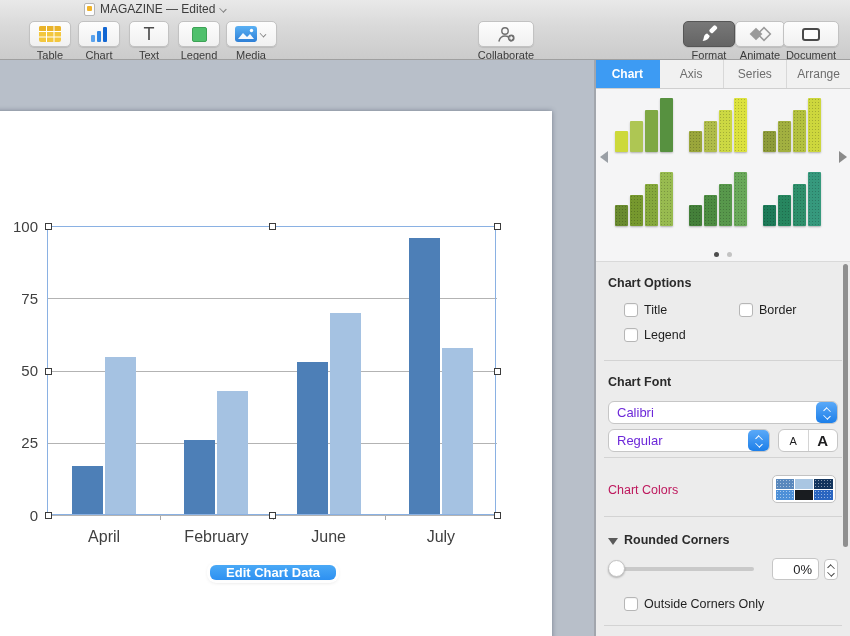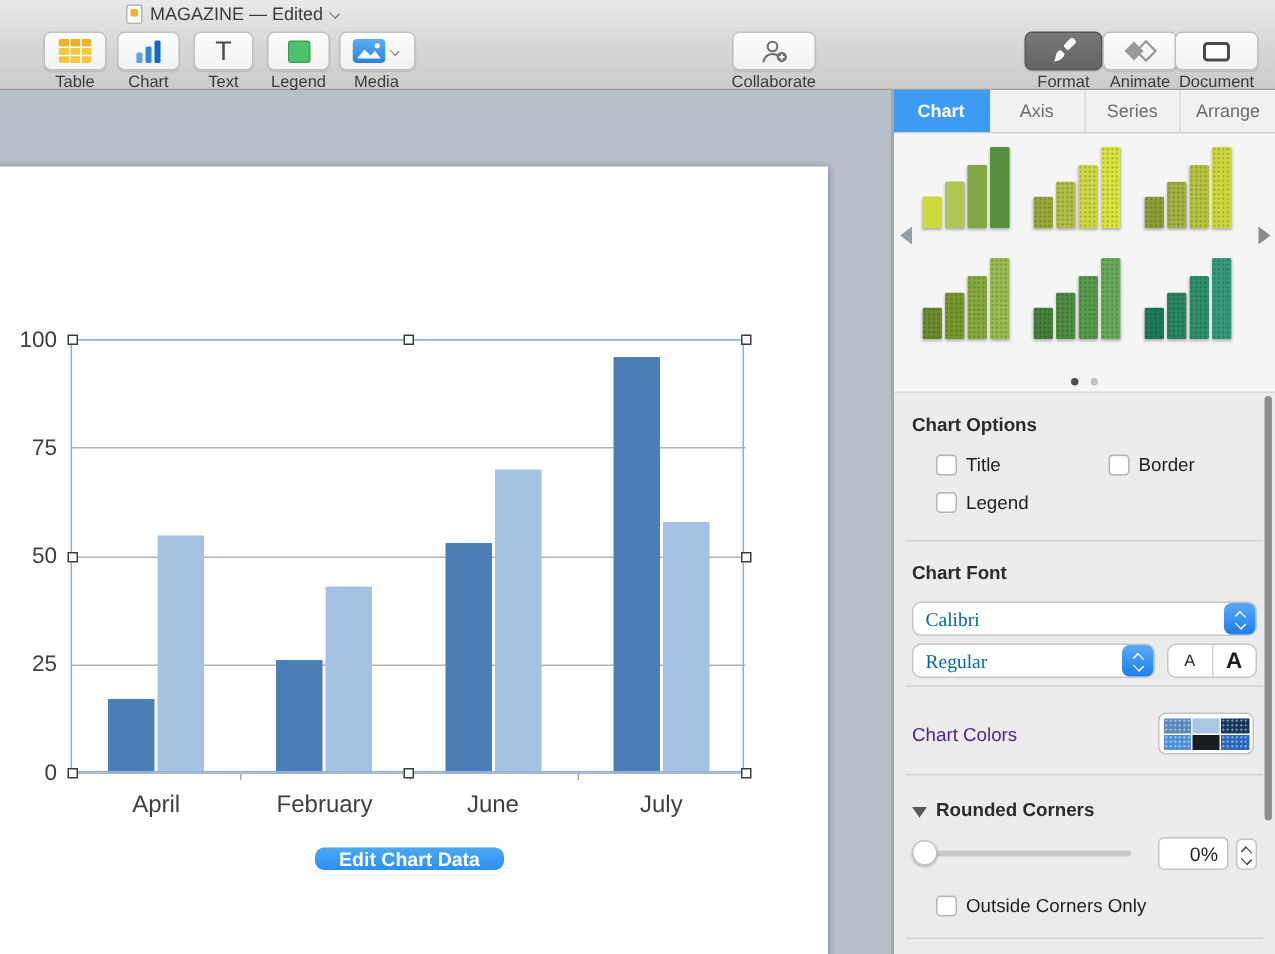--- a/index.html
+++ b/index.html
@@ -70,34 +70,34 @@
   .dot.on { background:#4d4d4d; } .dot.off { background:#c3c3c3; }
 
   .sec-header { position:absolute; left:12px; font-size:12.5px; font-weight:700; color:#2b2b2b; }
   .divider { position:absolute; left:8px; width:238px; height:1px; background:#d3d3d3; }
   .cbrow { position:absolute; display:flex; align-items:center; gap:6px;padding-left:16px; }
   .checkbox { width:14px; height:14px; background:#ffffff; border:1px solid #b6b6b6; border-radius:3px; box-shadow:inset 0 1px 1px rgba(0,0,0,.05); }
   .cblabel { font-size:12.5px; color:#1f1f1f; }
 
   .select { position:absolute; height:23px; background:#ffffff; border:1px solid #c6c6c6; border-radius:6px;
     display:flex; align-items:center; }
-  .select .val { flex:1; font-size:13px; color:#0369a1; padding-left:8px;font-family:Liberation Serif, serif; }
+  .select .val { flex:1; font-size:13px; color:#6d28d9; padding-left:8px; }
   .stepper-blue { width:21px; height:21px; margin-right:0px; border-radius:5px;
     background:linear-gradient(#5aa9f8,#1d7fe9); display:flex; flex-direction:column; align-items:center; justify-content:center; gap:2px; }
   .chev-up, .chev-dn { width:6px; height:6px; position:relative; }
   .chev-up::after { content:""; position:absolute; left:0; top:2px; width:5px; height:5px; border-left:1.6px solid #fff; border-top:1.6px solid #fff; transform:rotate(45deg) scale(1,.8); }
   .chev-dn::after { content:""; position:absolute; left:0; top:-1px; width:5px; height:5px; border-right:1.6px solid #fff; border-bottom:1.6px solid #fff; transform:rotate(45deg) scale(1,.8); }
 
   .aa-ctrl { position:absolute; left:182px; top:369px; width:60px; height:23px; background:#fff; border:1px solid #c6c6c6;
     border-radius:6px; display:flex; }
   .aa-small, .aa-large { flex:1; display:flex; align-items:center; justify-content:center; color:#1d1d1f; }
   .aa-small { font-size:11px; border-right:1px solid #d4d4d4; }
   .aa-large { font-size:15px; font-weight:700; }
 
-  .colors-label { position:absolute; left:12px; top:423px; font-size:12.5px; color:#4c1d95; }
+  .colors-label { position:absolute; left:12px; top:423px; font-size:12.5px; color:#be185d; }
   .swatch-btn { position:absolute; left:176px; top:415px; width:64px; height:28px; background:#fff; border:1px solid #c2c2c2;
     border-radius:5px; padding:2.5px; }
   .swatch-grid { width:100%; height:100%; display:grid; grid-template-columns:repeat(3,1fr); grid-template-rows:repeat(2,1fr); gap:1px; }
   .swcell.dotted { background-image:radial-gradient(rgba(255,255,255,.5) .6px, transparent .8px); background-size:3px 3px; }
 
   .disclosure { position:absolute; left:12px; top:478px; width:0; height:0;
     border-left:5px solid transparent; border-right:5px solid transparent; border-top:7px solid #5a5a5a; }
   .rc-header { position:absolute; left:28px; top:473px; font-size:12.5px; font-weight:700; color:#2b2b2b; }
   .slider-track { position:absolute; left:12px; top:507px; width:146px; height:4px; background:#c9c9c9; border-radius:2px; }
   .slider-knob { position:absolute; top:500px; width:17px; height:17px; background:#ffffff; border:1px solid #c4c4c4;
@@ -172,21 +172,21 @@
           <rect x="0" y="0" width="22" height="16" rx="3" fill="url(#mg)"></rect>
           <path d="M3 13 L8 7 L12 11 L15 8 L19 13 Z" fill="#ffffff" opacity=".95"></path>
           <circle cx="16.5" cy="4.5" r="1.7" fill="#ffffff"></circle>
         </svg>
         <span class="chev" style="transform:scale(.9);"></span>
       </div>
       <div class="tb-label">Media</div>
     </div>
 
 
-    <div class="tb-item" style="left:468px;width:76px;align-items:flex-end;">
+    <div class="tb-item" style="left:468px;width:76px;">
       <div class="tb-btn" style="width:56px;">
         <svg width="22" height="17">
           <circle cx="10" cy="5" r="3.2" fill="none" stroke="#6f6f6f" stroke-width="1.4"></circle>
           <path d="M4 15 C5 11.5 7.3 10 10 10 C12.7 10 15 11.5 16 15" fill="none" stroke="#6f6f6f" stroke-width="1.4" stroke-linecap="round"></path>
           <circle cx="16.2" cy="12" r="3.4" fill="#6f6f6f"></circle>
           <rect x="14.4" y="11.4" width="3.6" height="1.2" fill="#fff"></rect>
             <rect x="15.6" y="10.2" width="1.2" height="3.6" fill="#fff"></rect>
         </svg>
       </div>
       <div class="tb-label">Collaborate</div>

